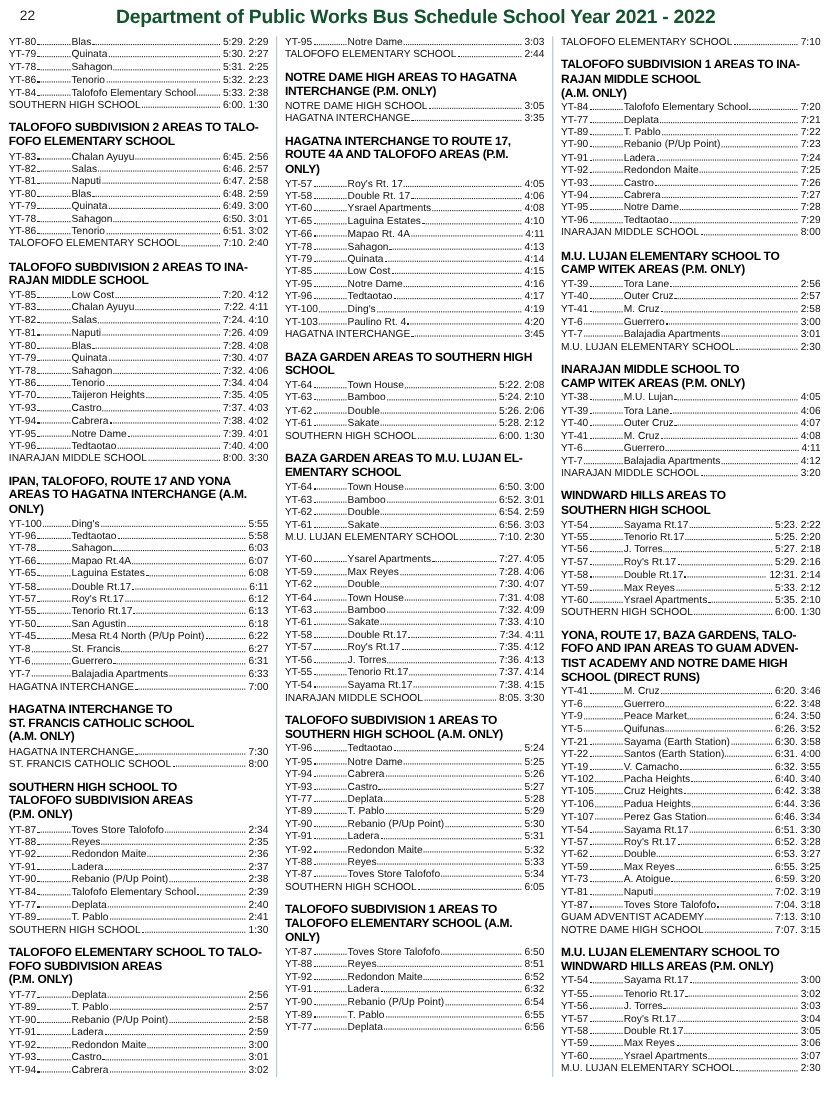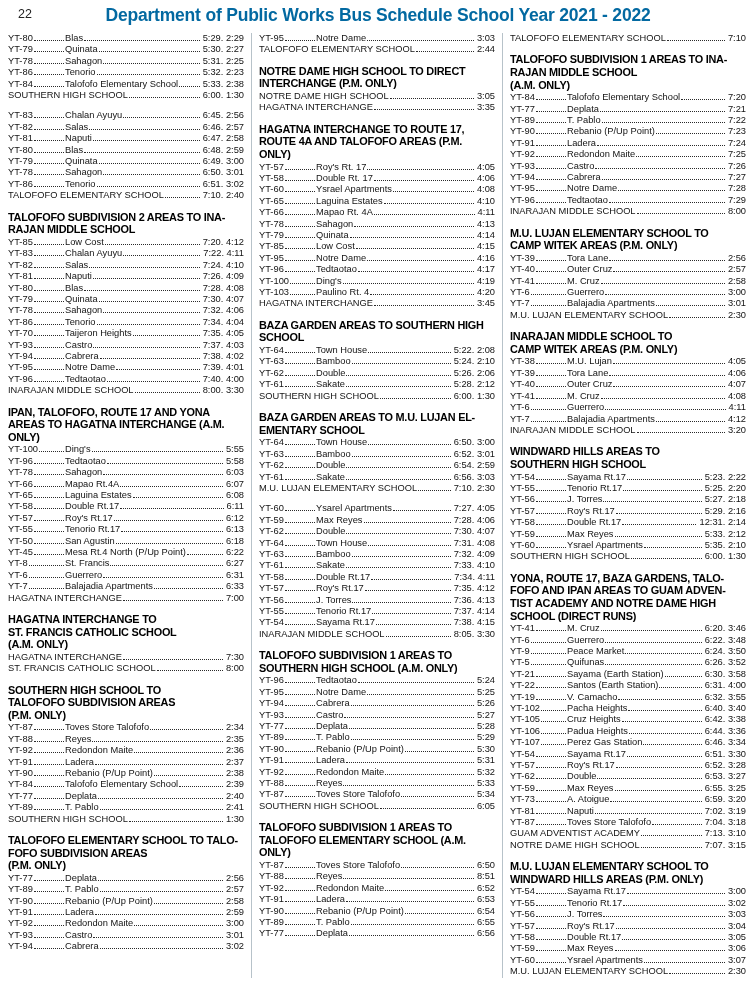--- a/index.html
+++ b/index.html
@@ -4,21 +4,21 @@
 <style>
   html,body{margin:0;padding:0;background:#ffffff;}
   .page{
     width:756px;height:1000px;background:#fff;color:#121212;
     font-family:"Liberation Sans",sans-serif;overflow:hidden;position:relative;
   }
   .header{position:relative;height:31px;}
   .pageno{position:absolute;left:18px;top:7px;font-size:12.5px;color:#222;}
   .title{
     margin:0;text-align:center;padding-top:5px;
-    font-size:17.5px;font-weight:700;letter-spacing:-0.2px;color:#0369a1;
+    font-size:17.5px;font-weight:700;letter-spacing:-0.2px;color:#14532d;
   }
   .cols{display:flex;padding:2px 26px 0 8px;align-items:stretch;justify-content:space-between;}
   .col{width:236px;flex:0 0 236px;}
   .col + .col{border-left:1px solid #b7c2c9;margin-left:7px;padding-left:7px;}
   .section{margin-top:9px;}
   .section.first{margin-top:0;}
   .heading{
     font-weight:700;font-size:10.9px;line-height:12.6px;letter-spacing:-0.25px;
     white-space:pre-line;margin:0 0 1px 0;color:#000;
   }
@@ -91,20 +91,22 @@
             <span class="dots"></span>
             <span class="time">5:33. 2:38</span>
           </div>
           <div class="row">
             <span class="stop">SOUTHERN HIGH SCHOOL</span>
             <span class="dots"></span>
             <span class="time">6:00. 1:30</span>
           </div>
         </div>
         <div class="section">
+          <div class="heading">TALOFOFO SUBDIVISION 2 AREAS TO TALO-
+FOFO ELEMENTARY SCHOOL</div>
           <div class="row">
             <span class="codecell">
               <span class="code">YT-83</span>
               <span class="dots"></span>
             </span>
             <span class="stop">Chalan Ayuyu</span>
             <span class="dots"></span>
             <span class="time">6:45. 2:56</span>
           </div>
           <div class="row">
@@ -597,21 +599,21 @@
             <span class="dots"></span>
             <span class="time">3:03</span>
           </div>
           <div class="row">
             <span class="stop">TALOFOFO ELEMENTARY SCHOOL</span>
             <span class="dots"></span>
             <span class="time">2:44</span>
           </div>
         </div>
         <div class="section">
-          <div class="heading">NOTRE DAME HIGH SCHOOL TO DIRECT
+          <div class="heading">NOTRE DAME HIGH AREAS TO HAGATNA
 INTERCHANGE (P.M. ONLY)</div>
           <div class="row">
             <span class="stop">NOTRE DAME HIGH SCHOOL</span>
             <span class="dots"></span>
             <span class="time">3:05</span>
           </div>
           <div class="row">
             <span class="stop">HAGATNA INTERCHANGE</span>
             <span class="dots"></span>
             <span class="time">3:35</span>
@@ -1070,21 +1072,21 @@
             <span class="dots"></span>
             <span class="time">6:52</span>
           </div>
           <div class="row">
             <span class="codecell">
               <span class="code">YT-91</span>
               <span class="dots"></span>
             </span>
             <span class="stop">Ladera</span>
             <span class="dots"></span>
-            <span class="time">6:53</span>
+            <span class="time">6:32</span>
           </div>
           <div class="row">
             <span class="codecell">
               <span class="code">YT-90</span>
               <span class="dots"></span>
             </span>
             <span class="stop">Rebanio (P/Up Point)</span>
             <span class="dots"></span>
             <span class="time">6:54</span>
           </div>

